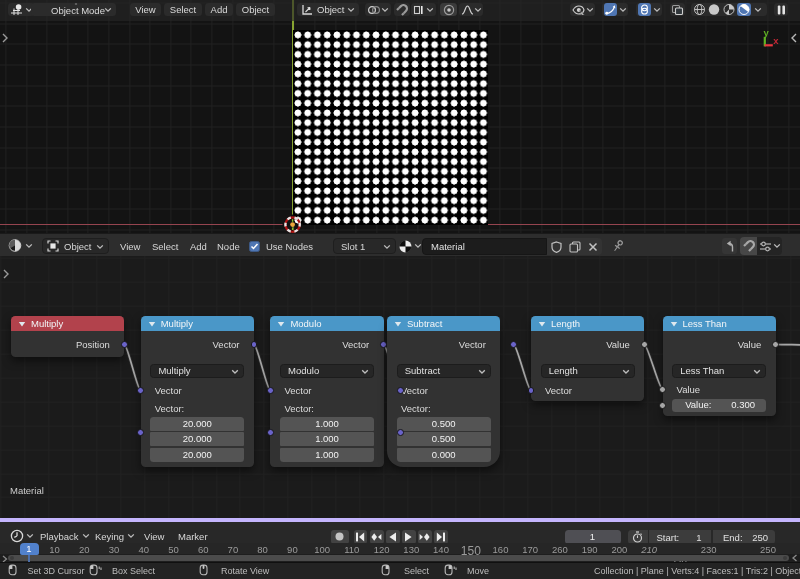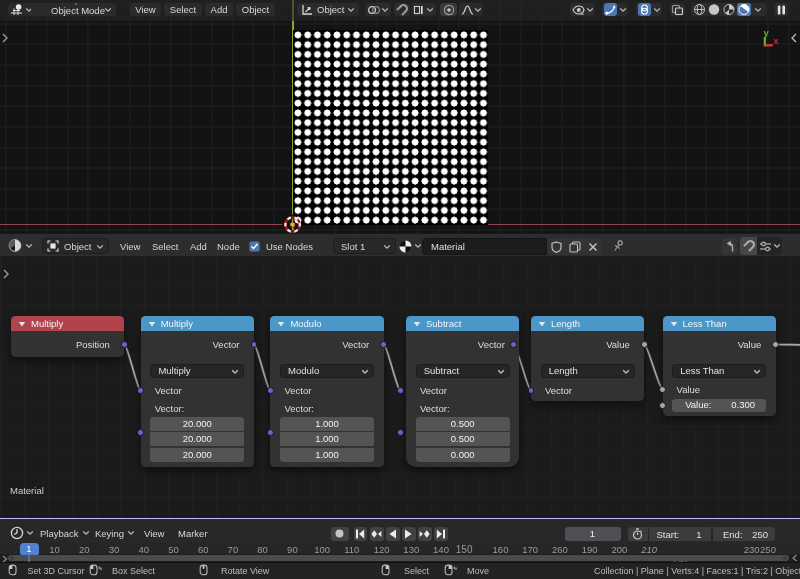--- a/index.html
+++ b/index.html
@@ -394,21 +394,21 @@
           </svg></div>
 <div style="position:absolute;left:14px;top:68.1px;height:13px;line-height:13px;color:#dedede;">Vector</div>
 <div style="position:absolute;left:14px;top:85.8px;height:13px;line-height:13px;color:#dedede;">Vector:</div>
 <div style="position:absolute;left:9.7px;top:101.0px;width:93.9px;height:13.8px;background:#545454;border-radius:3.5px 3.5px 1px 1px;color:#f2f2f2;text-align:center;line-height:13.8px;">1.000</div>
 <div style="position:absolute;left:9.7px;top:116.3px;width:93.9px;height:13.8px;background:#545454;border-radius:1px 1px 1px 1px;color:#f2f2f2;text-align:center;line-height:13.8px;">1.000</div>
 <div style="position:absolute;left:9.7px;top:131.6px;width:93.9px;height:13.8px;background:#545454;border-radius:1px 1px 3.5px 3.5px;color:#f2f2f2;text-align:center;line-height:13.8px;">1.000</div>
 </div>
 <div class="abs" style="left:380.3px;top:85.0px;width:6.8px;height:6.8px;border-radius:50%;background:#6a63c9;border:1px solid #161616;"></div>
 <div class="abs" style="left:267.0px;top:131.4px;width:6.8px;height:6.8px;border-radius:50%;background:#6a63c9;border:1px solid #161616;"></div>
 <div class="abs" style="left:267.0px;top:173.2px;width:6.8px;height:6.8px;border-radius:50%;background:#6a63c9;border:1px solid #161616;"></div>
-<div class="abs" style="left:406px;top:60.2px;width:113.3px;height:150.8px;border-radius:10px;background:#323232;box-shadow:0 4px 9px rgba(0,0,0,0.5);">
+<div class="abs" style="left:387px;top:60.2px;width:113.3px;height:150.8px;border-radius:16px;background:#323232;box-shadow:0 4px 9px rgba(0,0,0,0.5);">
 <div style="position:absolute;left:0;top:0;width:113.3px;height:15.3px;background:#4a97c8;border-radius:4.5px 4.5px 0 0;display:flex;align-items:center;padding-left:7px;">
           <svg width="8" height="8" viewBox="0 0 8 8">
             <path d="M0.8 2 L7.2 2 L4 6.5 Z" fill="#dfe8ee"></path>
           </svg>
           <span style="margin-left:5px;color:#f2f5f7;">Subtract</span>
         </div>
 <div style="position:absolute;right:14.5px;top:21.7px;height:13px;line-height:13px;color:#dedede;">Vector</div>
 <div style="position:absolute;left:9.7px;top:47.8px;width:93.9px;height:13.8px;background:#262626;border:1px solid #1c1c1c;border-radius:3.5px;display:flex;align-items:center;padding-left:7px;color:#e0e0e0;">Subtract<svg style="position:absolute;right:4px;top:4.5px;" width="8" height="6" viewBox="0 0 8 6">
             <path d="M1.2 1.2 L4 4 L6.8 1.2" fill="none" stroke="#bdbdbd" stroke-width="1.3"></path>
           </svg></div>
@@ -451,21 +451,21 @@
 <div style="position:absolute;left:9.7px;top:83.0px;width:93.9px;height:12.6px;background:#545454;border-radius:3.5px;color:#f2f2f2;line-height:12.6px;">
           <span style="position:absolute;left:13px;">Value:</span>
           <span style="position:absolute;right:11px;">0.300</span>
         </div>
 </div>
 <div class="abs" style="left:772.4px;top:84.8px;width:6.8px;height:6.8px;border-radius:50%;background:#a6a6a6;border:1px solid #161616;"></div>
 <div class="abs" style="left:659.1px;top:130.1px;width:6.8px;height:6.8px;border-radius:50%;background:#a6a6a6;border:1px solid #161616;"></div>
 <div class="abs" style="left:659.1px;top:145.8px;width:6.8px;height:6.8px;border-radius:50%;background:#a6a6a6;border:1px solid #161616;"></div>
     </div>
 
-<div class="abs" style="left:0;top:518px;width:800px;height:25px;background:#282828;border-top:1px solid #c4b5fd;">
+<div class="abs" style="left:0;top:518px;width:800px;height:25px;background:#282828;border-top:4px solid #c4b5fd;">
   <div class="abs" style="left:10px;top:7px;display:flex;align-items:center;">
     <svg width="14" height="14" viewBox="0 0 15 15">
       <circle cx="7.5" cy="7.5" r="6" fill="none" stroke="#d8d8d8" stroke-width="1.4"></circle>
       <path d="M7.5 7.5 L7.5 3.4 M7.5 7.5 L4.6 9" stroke="#d8d8d8" stroke-width="1.4" fill="none"></path>
     </svg>
     <span style="margin-left:2px">
           <svg width="8" height="6" viewBox="0 0 8 6">
             <path d="M1.2 1.4 L4 4.2 L6.8 1.4" fill="none" stroke="#bdbdbd" stroke-width="1.3"></path>
           </svg>
         </span>
@@ -548,29 +548,29 @@
 <div class="abs" style="left:158.5px;top:1px;width:30px;text-align:center;font-size:9.5px;color:#9b9b9b;">50</div>
 <div class="abs" style="left:188.2px;top:1px;width:30px;text-align:center;font-size:9.5px;color:#9b9b9b;">60</div>
 <div class="abs" style="left:217.9px;top:1px;width:30px;text-align:center;font-size:9.5px;color:#9b9b9b;">70</div>
 <div class="abs" style="left:247.6px;top:1px;width:30px;text-align:center;font-size:9.5px;color:#9b9b9b;">80</div>
 <div class="abs" style="left:277.4px;top:1px;width:30px;text-align:center;font-size:9.5px;color:#9b9b9b;">90</div>
 <div class="abs" style="left:307.1px;top:1px;width:30px;text-align:center;font-size:9.5px;color:#9b9b9b;">100</div>
 <div class="abs" style="left:336.8px;top:1px;width:30px;text-align:center;font-size:9.5px;color:#9b9b9b;">110</div>
 <div class="abs" style="left:366.6px;top:1px;width:30px;text-align:center;font-size:9.5px;color:#9b9b9b;">120</div>
 <div class="abs" style="left:396.3px;top:1px;width:30px;text-align:center;font-size:9.5px;color:#9b9b9b;">130</div>
 <div class="abs" style="left:426.0px;top:1px;width:30px;text-align:center;font-size:9.5px;color:#9b9b9b;">140</div>
-<div class="abs" style="left:455.8px;top:1px;width:30px;text-align:left;font-size:10px;color:#9b9b9b;">150</div>
+<div class="abs" style="left:455.8px;top:1px;width:30px;text-align:center;font-size:12px;color:#9b9b9b;">150</div>
 <div class="abs" style="left:485.5px;top:1px;width:30px;text-align:center;font-size:9.5px;color:#9b9b9b;">160</div>
 <div class="abs" style="left:515.2px;top:1px;width:30px;text-align:center;font-size:9.5px;color:#9b9b9b;">170</div>
 <div class="abs" style="left:544.9px;top:1px;width:30px;text-align:center;font-size:9.5px;color:#9b9b9b;">260</div>
 <div class="abs" style="left:574.7px;top:1px;width:30px;text-align:center;font-size:9.5px;color:#9b9b9b;">190</div>
 <div class="abs" style="left:604.4px;top:1px;width:30px;text-align:center;font-size:9.5px;color:#9b9b9b;">200</div>
 <div class="abs" style="left:634.1px;top:1px;width:30px;text-align:center;font-size:9.5px;color:#9b9b9b;font-style:italic;">210</div>
 <div class="abs" style="left:663.9px;top:13px;width:30px;text-align:center;font-size:9.5px;color:#9b9b9b;">220</div>
-<div class="abs" style="left:693.6px;top:1px;width:30px;text-align:right;font-size:9.5px;color:#9b9b9b;margin-left:36px;">230</div>
+<div class="abs" style="left:693.6px;top:1px;width:30px;text-align:center;font-size:9.5px;color:#9b9b9b;">230</div>
 <div class="abs" style="left:723.3px;top:17px;width:30px;text-align:center;font-size:9.5px;color:#9b9b9b;">240</div>
 <div class="abs" style="left:753.0px;top:1px;width:30px;text-align:center;font-size:9.5px;color:#9b9b9b;">250</div>
 <div class="abs" style="left:8px;top:11.5px;width:781px;height:6.2px;background:#4b4b4b;border-radius:3px;"></div>
 <div class="abs" style="left:9.5px;top:12.8px;width:4px;height:4px;border-radius:50%;background:#3b3b3b;"></div>
 <div class="abs" style="left:783px;top:12.8px;width:4px;height:4px;border-radius:50%;background:#3b3b3b;"></div>
 <svg class="abs" style="left:790.5px;top:11px;" width="8" height="8" viewBox="0 0 8 8">
         <path d="M5.5 1 L2 4 L5.5 7" fill="none" stroke="#8a8a8a" stroke-width="1.3"></path>
       </svg>
 <svg class="abs" style="left:1px;top:11.5px;" width="7" height="8" viewBox="0 0 7 8">
         <path d="M2 1 L5.5 4 L2 7" fill="none" stroke="#8a8a8a" stroke-width="1.3"></path>

